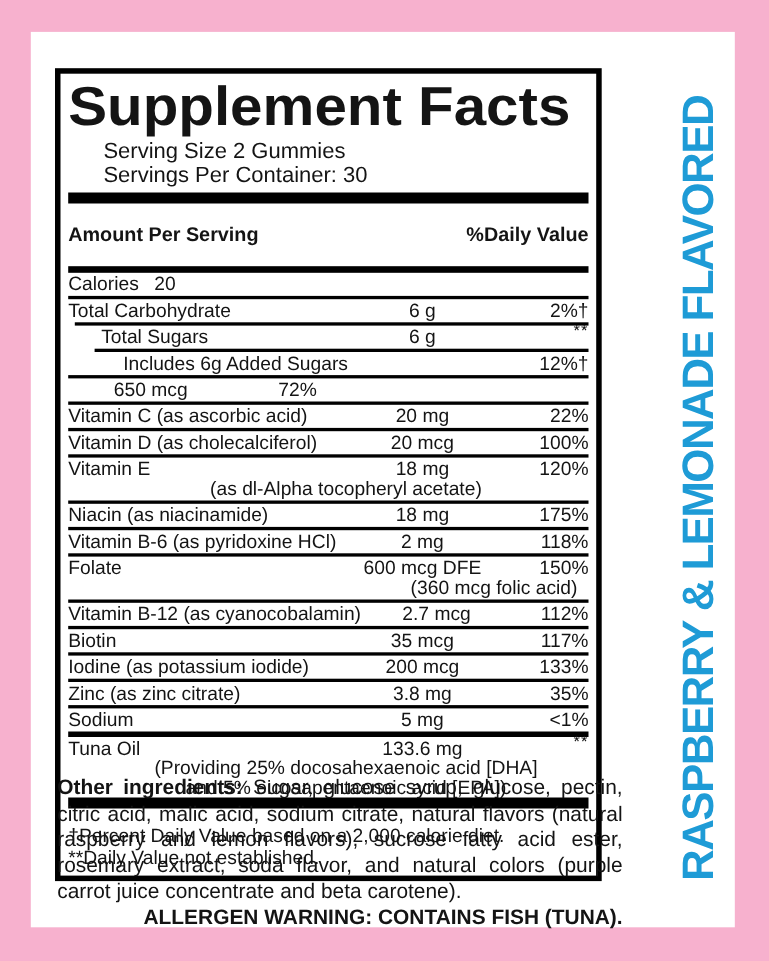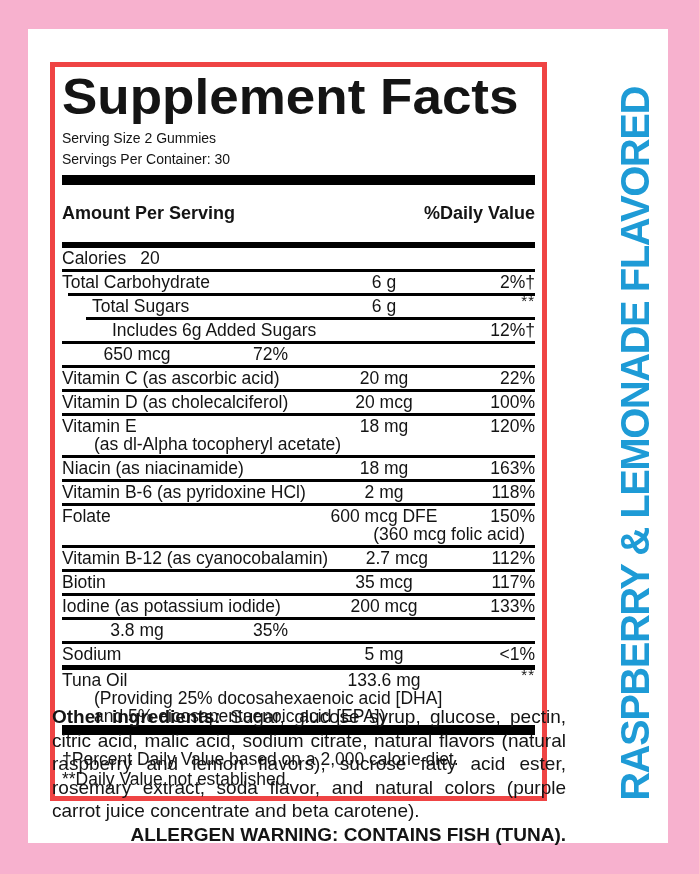--- a/index.html
+++ b/index.html
@@ -9,42 +9,42 @@
   }
   *{margin:0;padding:0;box-sizing:border-box;}
   html,body{width:699px;height:874px;}
   body{font-family:"Liberation Sans", sans-serif;color:var(--ink);}
   .page{position:relative;width:699px;height:874px;background:var(--pink);overflow:hidden;}
   .content{position:absolute;left:28px;top:29px;width:640px;height:814px;background:#ffffff;}
 
   
   .facts-box{
     position:absolute;left:22px;top:33px;width:497px;
-    border:5px solid #ef4444;background:#fff;
+    border:5px solid #000000;background:#fff;
     padding:4px 7px 5px 7px;
   }
   .title{
     font-size:50px;font-weight:bold;letter-spacing:0px;line-height:48px;
     transform:scaleX(1.06);transform-origin:left center;white-space:nowrap;
     margin:2px 0 7px 0;
   }
-  .serv{font-size:14px;line-height:21px;}
+  .serv{font-size:20px;line-height:21px;margin-left:32px;}
   .bar{background:#000;}
   .bar.thick{height:10px;margin-top:5px;}
   .bar.med{height:6px;}
   .bar.footbar{height:10px;}
   .hdr{display:flex;justify-content:space-between;font-weight:bold;font-size:18px;line-height:21px;padding:18px 0;}
   .row{display:flex;align-items:flex-start;font-size:17.5px;line-height:18px;padding:1px 0 0 0;}
   .row .name{flex:1;white-space:nowrap;}
   .row .amt{width:150px;text-align:center;white-space:nowrap;}
   .row .dv{width:76px;text-align:right;white-space:nowrap;}
   .ind1{padding-left:30px;}
   .ind2{padding-left:50px;}
   .raised{position:relative;top:-5px;font-size:15px;letter-spacing:1px;}
-  .subline{font-size:17.5px;line-height:18px;padding-left:32px;white-space:nowrap;}
+  .subline{font-size:17.5px;line-height:18px;padding-left:32px;white-space:nowrap;text-align:center;}
   .subline.right{padding-left:0;text-align:right;padding-right:10px;}
   .sep{height:3px;background:#000;margin-top:2px;}
   .sep.sub{margin-left:6px;}
   .sep.sub2{margin-left:24px;}
   .sep.thick{height:5px;}
   .cal-amt{margin-left:14px;}
   .footnotes{font-size:17.5px;line-height:20px;padding:14px 0 2px 0;}
 
   
   .flavor{
@@ -131,21 +131,21 @@
         <span class="name">Vitamin E</span>
         <span class="amt">18 mg</span>
         <span class="dv">120%</span>
       </div>
       <div class="subline">(as dl-Alpha tocopheryl acetate)</div>
 
       <div class="sep"></div>
       <div class="row">
         <span class="name">Niacin (as niacinamide)</span>
         <span class="amt">18 mg</span>
-        <span class="dv">163%</span>
+        <span class="dv">175%</span>
       </div>
 
       <div class="sep"></div>
       <div class="row">
         <span class="name">Vitamin B-6 (as pyridoxine HCl)</span>
         <span class="amt">2 mg</span>
         <span class="dv">118%</span>
       </div>
 
       <div class="sep"></div>
@@ -172,20 +172,21 @@
 
       <div class="sep"></div>
       <div class="row">
         <span class="name">Iodine (as potassium iodide)</span>
         <span class="amt">200 mcg</span>
         <span class="dv">133%</span>
       </div>
 
       <div class="sep"></div>
       <div class="row">
+        <span class="name">Zinc (as zinc citrate)</span>
         <span class="amt">3.8 mg</span>
         <span class="dv">35%</span>
       </div>
 
       <div class="sep"></div>
       <div class="row">
         <span class="name">Sodium</span>
         <span class="amt">5 mg</span>
         <span class="dv">&lt;1%</span>
       </div>

